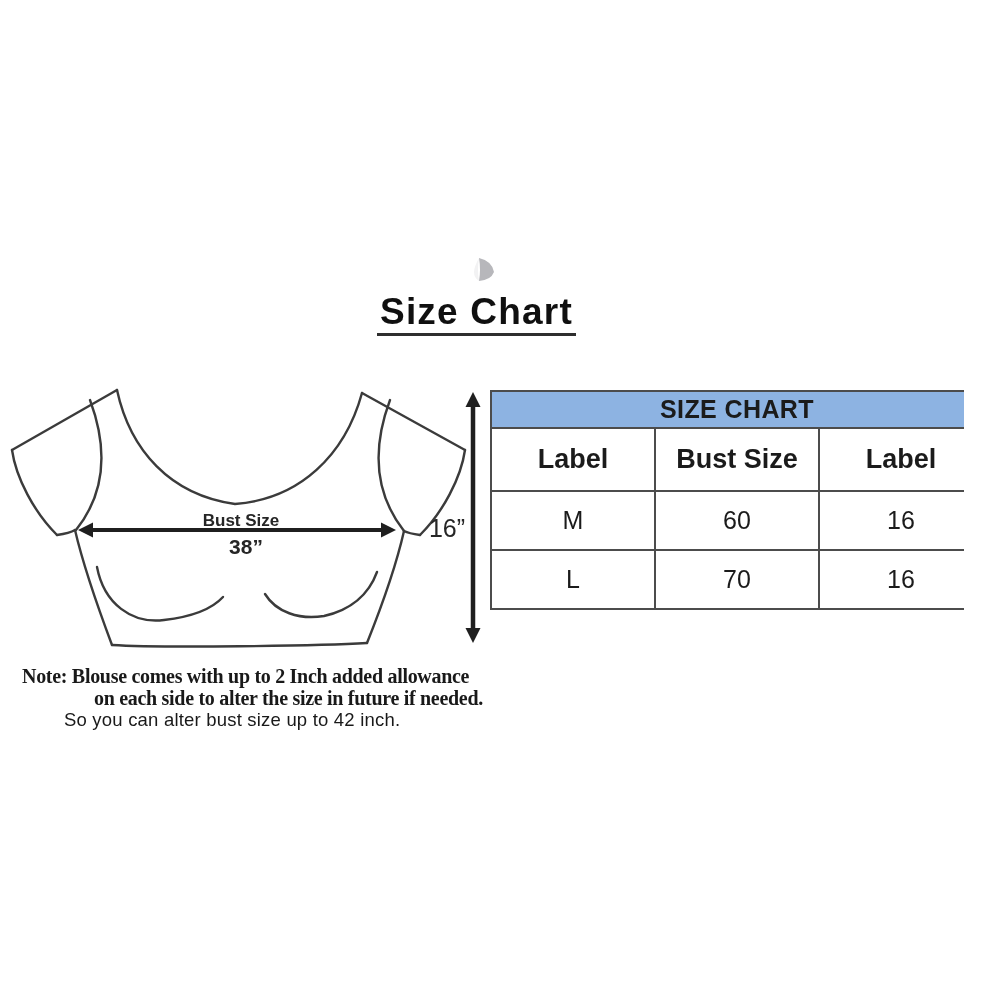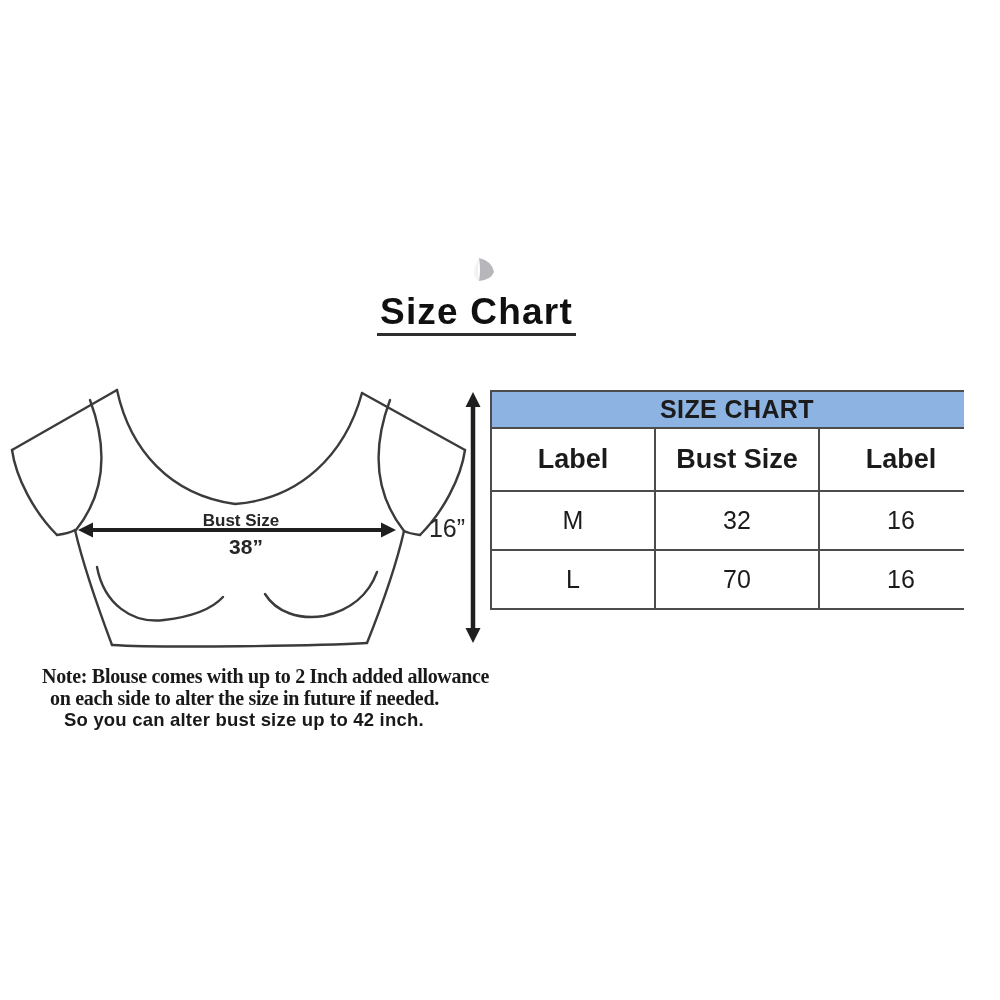--- a/index.html
+++ b/index.html
@@ -86,26 +86,25 @@
     width: 462px;
     color: #191919;
   }
   .note-l1, .note-l2 {
     font-family: "Liberation Serif", serif;
     font-weight: 700;
     font-size: 20px;
     line-height: 22px;
     letter-spacing: -0.3px;
     white-space: nowrap;
-    margin-left: 20px;
-  }
-  .note-l2 { margin-left: 28px; }
+  }
+  .note-l2 { margin-left: 72px; }
   .note-l3 {
     font-family: "Liberation Sans", sans-serif;
-    font-weight: 700;
+    font-weight: 400;
     font-size: 18.5px;
     line-height: 22px;
     letter-spacing: 0.2px;
     margin-left: 42px;
     white-space: nowrap;
   }
 
   
   .artifact { position: absolute; left: 455px; top: 245px; width: 55px; height: 50px; }
 </style>
@@ -174,21 +173,21 @@
         <tr class="title-row">
       <th colspan="3">SIZE CHART</th>
     </tr>
     <tr class="head-row">
       <td>Label</td>
       <td>Bust Size</td>
       <td>Label</td>
     </tr>
     <tr class="data-row">
       <td>M</td>
-      <td>32</td>
+      <td>60</td>
       <td>16</td>
     </tr>
     <tr class="data-row">
       <td>L</td>
       <td>70</td>
       <td>16</td>
     </tr>
   </tbody>
     </table>
 

